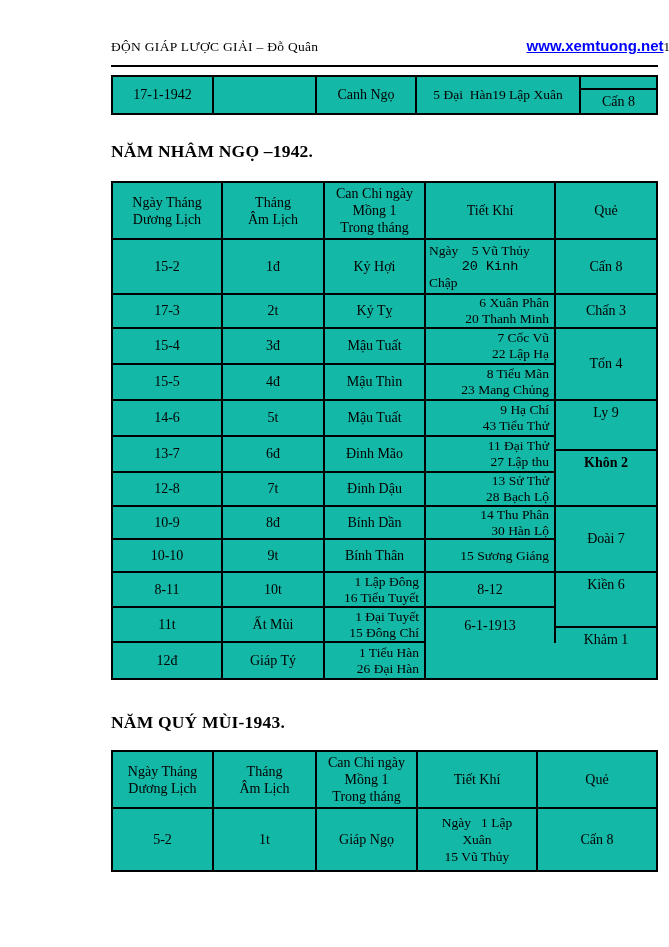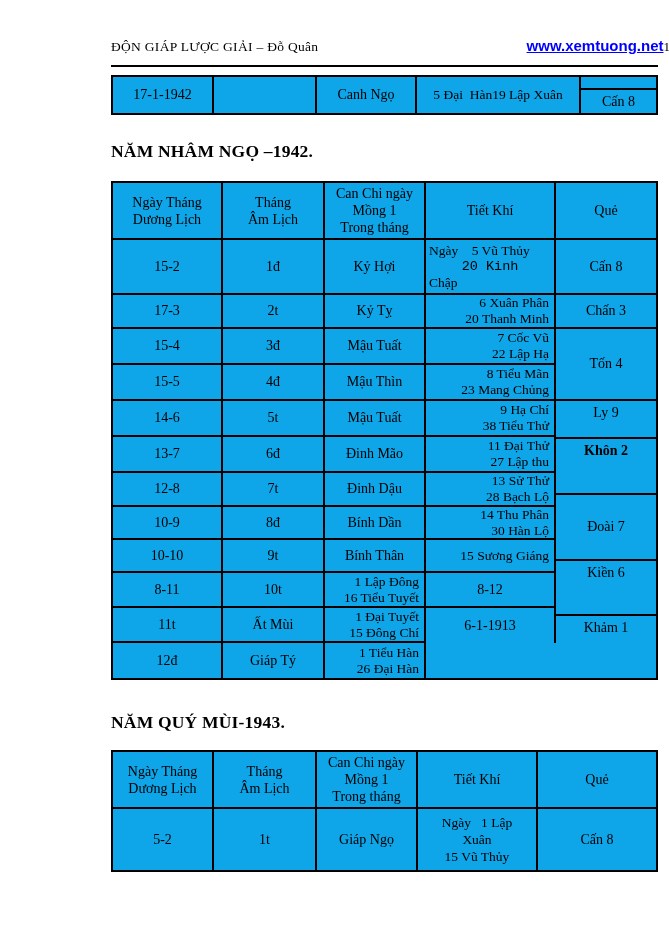--- a/index.html
+++ b/index.html
@@ -16,21 +16,21 @@
          padding-top:37px; width:572px; }
   .hdr-title { font-size:13.5px; letter-spacing:0.3px; }
   .hdr-right { white-space:nowrap; }
   .hdr-link { font-family:"Liberation Sans","DejaVu Sans",sans-serif;
               font-weight:bold; font-size:15px; color:#0000FF;
               text-decoration:underline; }
   .hdr-page { font-size:13px; }
   .rule { width:547px; border-bottom:2px solid #000; margin-top:10px; }
 
   
-  .tbl { border:2px solid #000; box-sizing:border-box; background:#0ea5e9; }
+  .tbl { border:2px solid #000; box-sizing:border-box; background:#14b8a6; }
   .cell { box-sizing:border-box; display:flex; align-items:center;
           justify-content:center; font-size:14px; }
   .ln { white-space:pre; }
 
   
   .ttable { margin-top:8px; width:547px; height:40px; display:flex; }
   .ttable .cell { border-right:2px solid #000; }
   .tc1 { width:101px; } .tc2 { width:103px; } .tc3 { width:100px; }
   .tc4 { width:164px; flex-direction:row; line-height:16px; font-size:13.5px; }
   .tc5 { flex:1; border-right:none !important; flex-direction:column;
@@ -60,21 +60,21 @@
   .tkf .l3 { text-align:left; }
   .tkc { flex-direction:column; align-items:center; justify-content:center;
          font-size:13.5px; line-height:17px; }
 
   .qcol { width:100px; display:flex; flex-direction:column; font-size:14px; }
   .qcell { box-sizing:border-box; border-bottom:2px solid #000;
            display:flex; align-items:center; justify-content:center; }
   .qcol .qcell:last-child { border-bottom:none; }
   .qtop { align-items:flex-start; padding-top:4px; }
   .qx-h { height:57px; } .qx-1 { height:55px; } .qx-2 { height:34px; }
-  .qx-3 { height:72px; } .qx-4 { height:38px; } .qx-5 { height:56px;font-weight:bold; }
+  .qx-3 { height:72px; } .qx-4 { height:50px; } .qx-5 { height:56px;font-weight:bold; }
   .qx-6 { height:66px; } .qx-7 { height:55px; } .qx-8 { height:50px; }
 
   
   .t2 { margin-top:17px; width:547px; display:flex; }
   .t2grid { display:grid;
             grid-template-columns:101px 103px 101px 120px;
             grid-template-rows:57px 61px; }
   .t2grid .cell { border-right:2px solid #000; border-bottom:2px solid #000; }
   .t2grid .nb { border-bottom:none; }
   .qcol2 { flex:1; display:flex; flex-direction:column; font-size:14px; }
@@ -160,21 +160,21 @@
         <div class="cell tk">
           <div class="ln">8 Tiểu Mãn</div>
           <div class="ln">23 Mang Chủng</div>
         </div>
 
         <div class="cell">14-6</div>
         <div class="cell">5t</div>
         <div class="cell">Mậu Tuất</div>
         <div class="cell tk">
           <div class="ln">9 Hạ Chí</div>
-          <div class="ln">38 Tiểu Thử</div>
+          <div class="ln">43 Tiểu Thử</div>
         </div>
 
         <div class="cell">13-7</div>
         <div class="cell">6đ</div>
         <div class="cell">Đinh Mão</div>
         <div class="cell tk">
           <div class="ln">11 Đại Thử</div>
           <div class="ln">27 Lập thu</div>
         </div>
 

